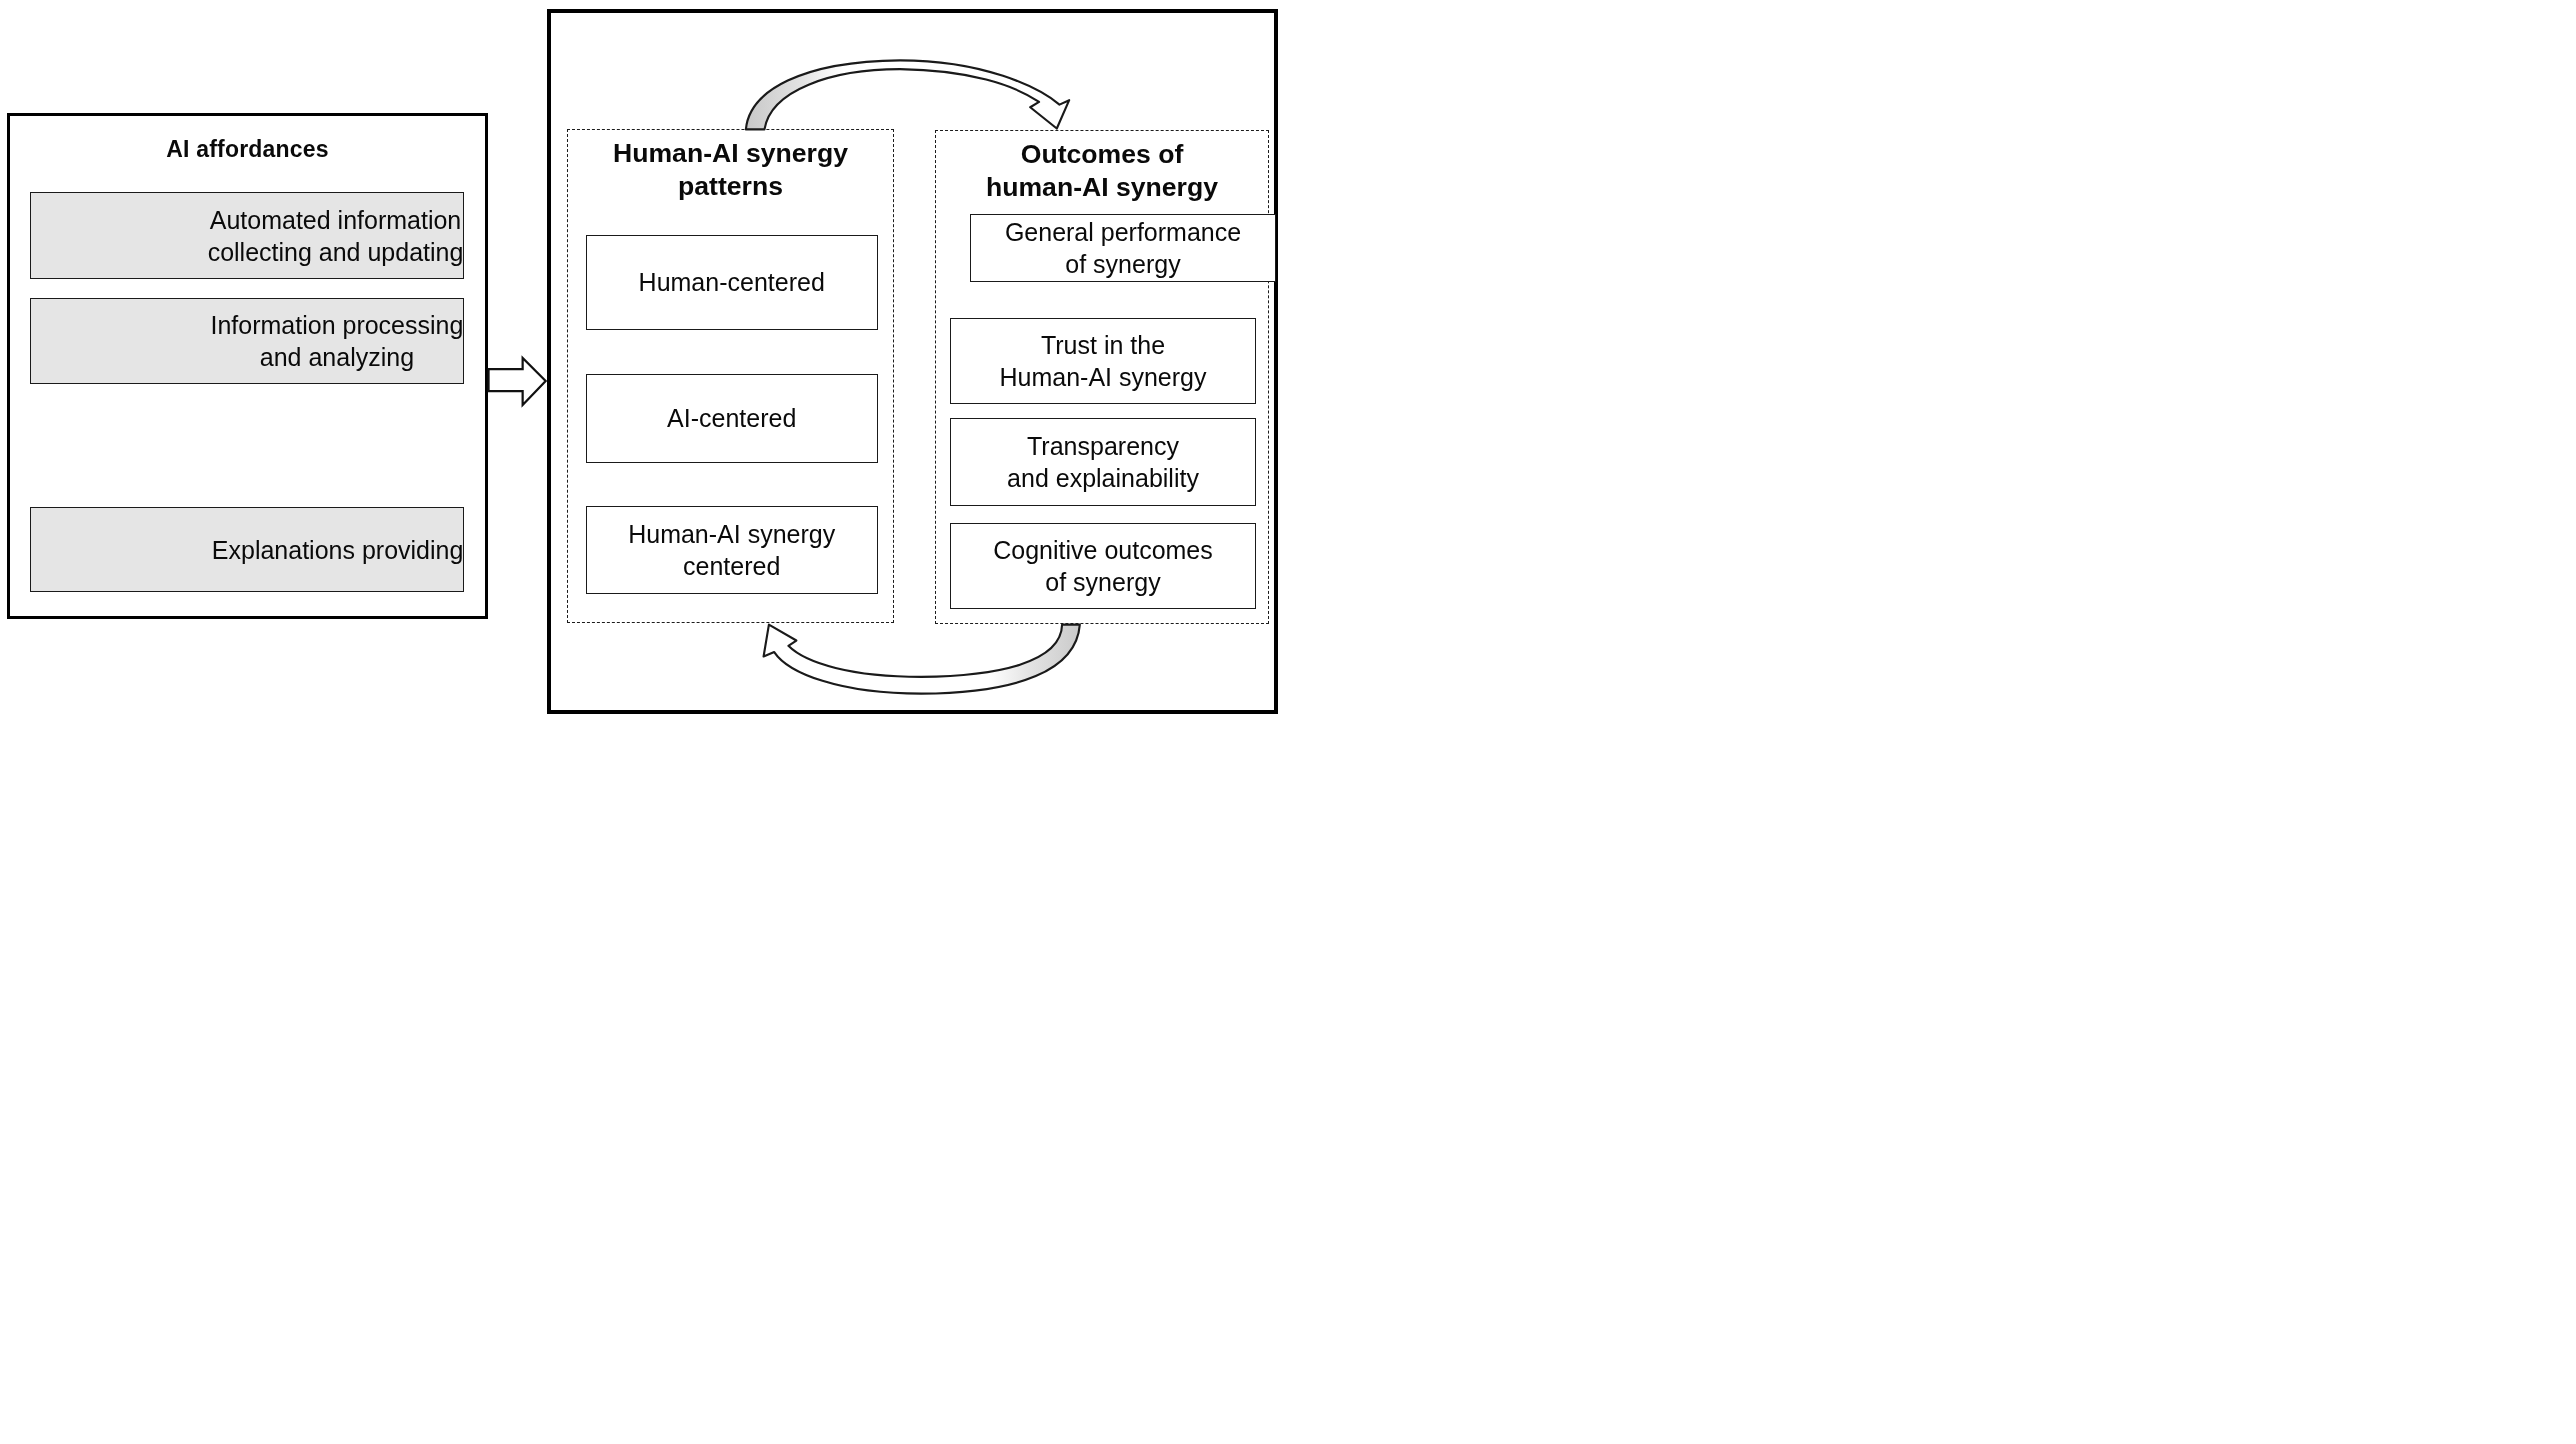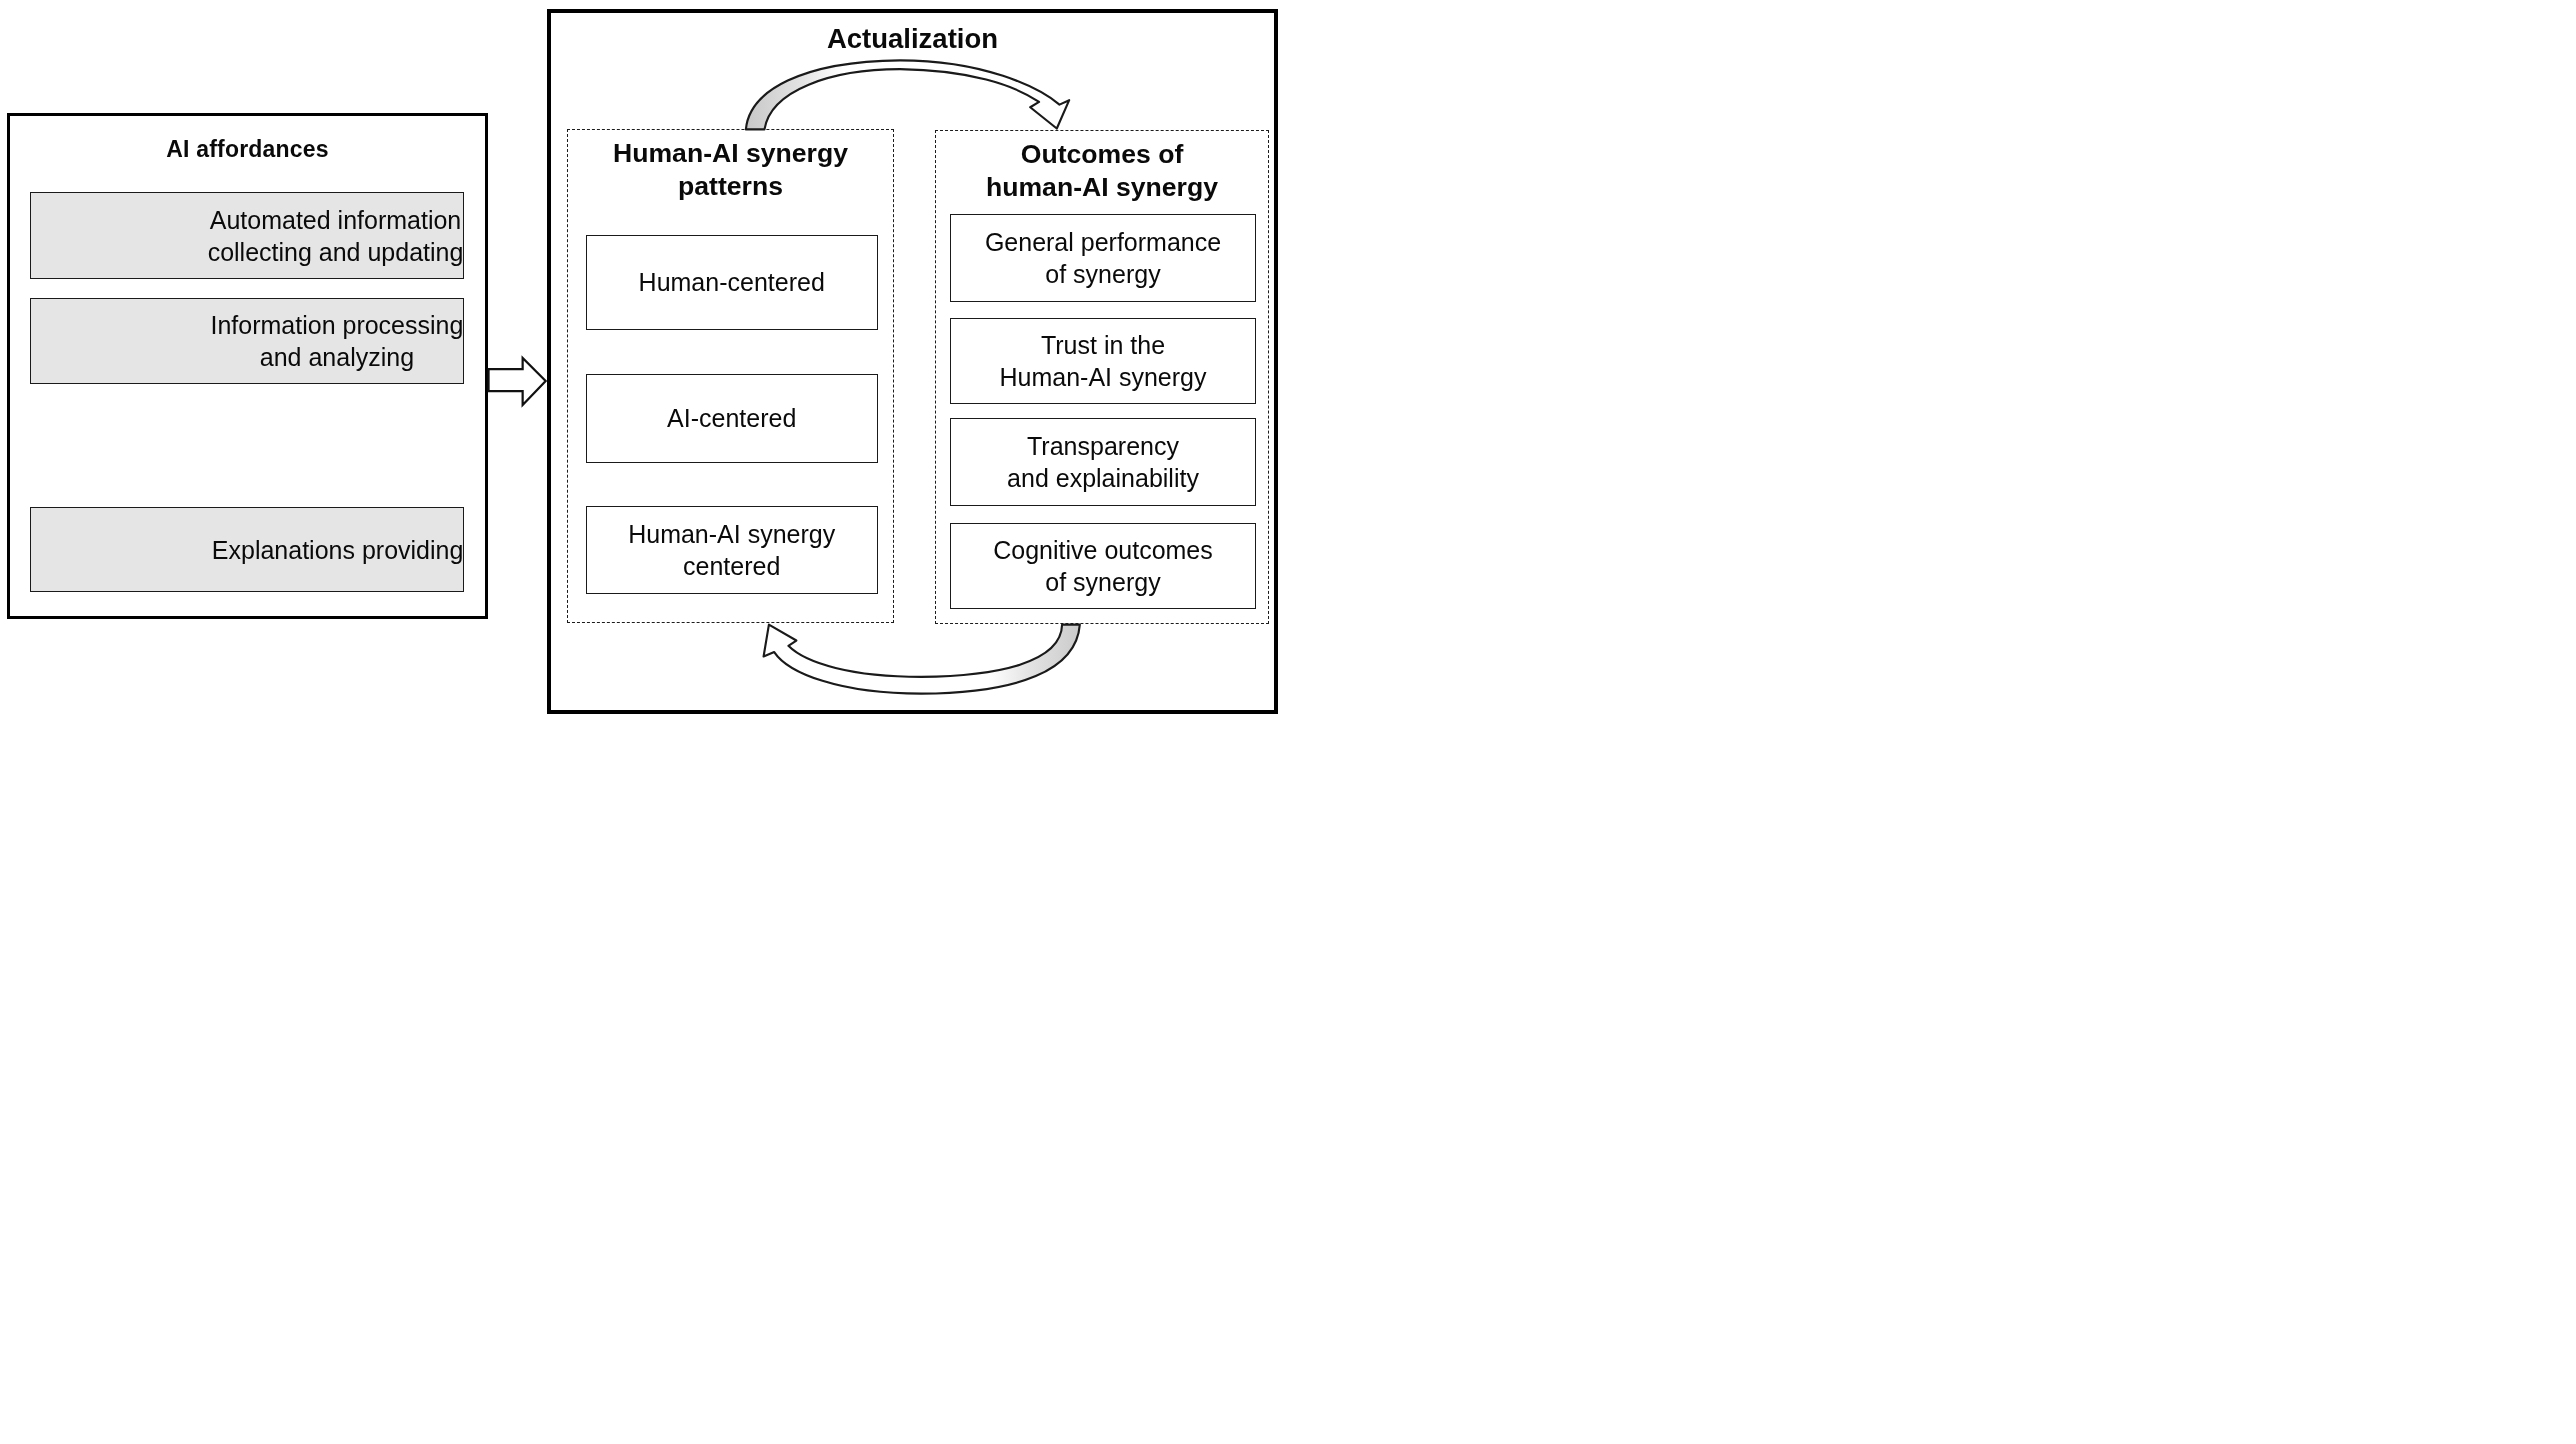--- a/index.html
+++ b/index.html
@@ -105,21 +105,21 @@
     align-items: center;
     justify-content: center;
     text-align: center;
   }
   .pattern-box { left: 17.7px; width: 292px; }
   .pat-0 { top: 105px; height: 95px; }
   .pat-1 { top: 244px; height: 89px; }
   .pat-2 { top: 376px; height: 88px; }
 
   .outcome-box { left: 14px; width: 306px; }
-  .out-0 { top: 83px;  height: 88px; }
+  .out-0 { top: 83px;  height: 68px; margin-left: 20px; }
   .out-1 { top: 187px; height: 86px; }
   .out-2 { top: 287px; height: 88px; }
   .out-3 { top: 392px; height: 86px; }
 
   
   .arrows-overlay {
     position: absolute;
     left: 0; top: 0;
     width: 1288px; height: 723px;
     pointer-events: none;
@@ -140,21 +140,20 @@
     <div class="affordance-box aff-1">
       <div class="box-label">Information processing
 and analyzing</div>
     </div>
     <div class="affordance-box aff-3">
       <div class="box-label">Explanations providing</div>
     </div>
   </div>
 
   <div class="right-container">
-    <div class="actualization-title">Actualization</div>
 
     <div class="dashed-panel patterns-panel">
       <div class="dashed-panel-title">Human-AI synergy
 patterns</div>
       <div class="pattern-box pat-1">
         <div class="box-label">AI-centered</div>
       </div>
       <div class="pattern-box pat-0">
         <div class="box-label">Human-centered</div>
       </div>

